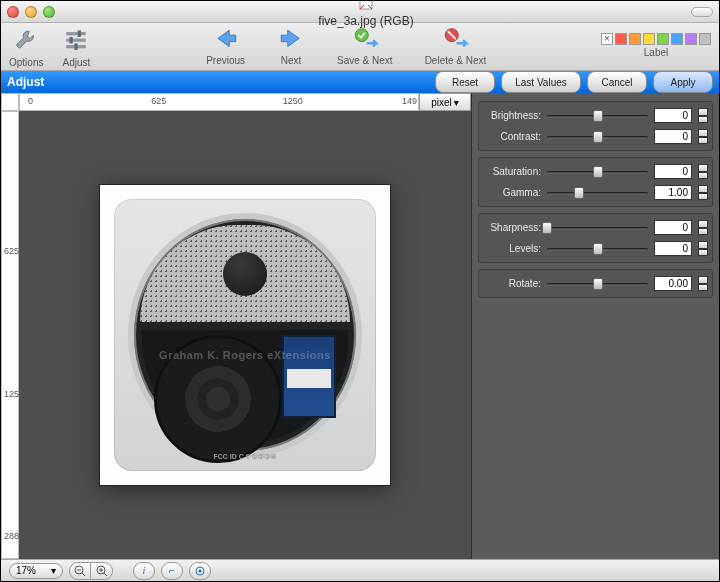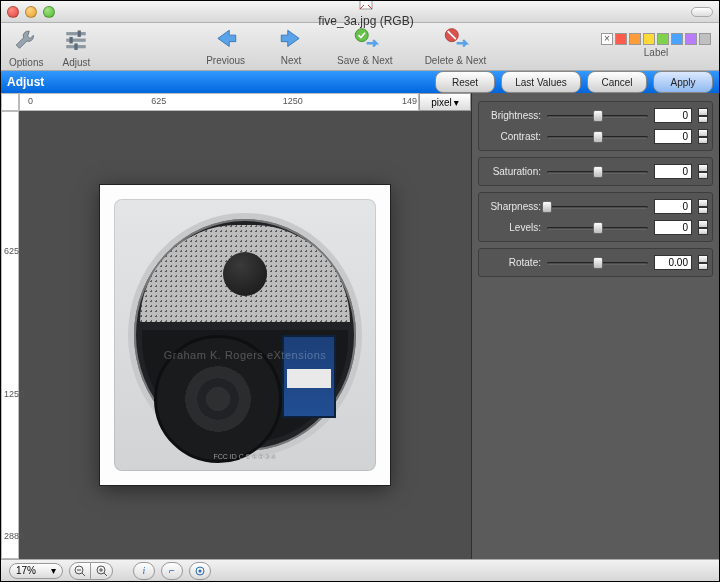--- a/index.html
+++ b/index.html
@@ -27,21 +27,21 @@
   .work { position:absolute; top:92px; left:0; right:0; bottom:22px; display:flex; }
   .canvaswrap { flex:1; display:flex; flex-direction:column; background:#ededed;}
   .hruler { height:18px; display:flex;}
   .corner { width:18px; height:18px; border:1px solid #bbb; background:#fff;}
   .ruler-h { flex:1; background:#fff; border:1px solid #bbb; position:relative; font-size:9px; color:#555;}
   .unitsel { width:52px; height:18px; border:1px solid #999; background:linear-gradient(#fff,#ddd); font-size:10px; display:flex; align-items:center; justify-content:center; gap:2px;}
   .body { flex:1; display:flex;}
   .ruler-v { width:18px; background:#fff; border:1px solid #bbb; position:relative; font-size:9px; color:#555;}
   .canvas { flex:1; background:#4e4e4e; display:flex; align-items:center; justify-content:center; padding:40px 30px; overflow:hidden;}
   .image { width:290px; height:300px; background:#fdfdfd; box-shadow:0 0 0 1px #222, 0 4px 20px rgba(0,0,0,.5); position:relative; padding:14px;}
-  .device { width:100%; height:100%; background:linear-gradient(#e4e5e6,#d2d3d4); border-radius:8px; box-shadow: inset 0 0 0 1px rgba(0,0,0,.1); position:relative; overflow:hidden;}
+  .device { width:100%; height:100%; background:linear-gradient(#e4e5e6,#d2d3d4); border-radius:18px; box-shadow: inset 0 0 0 1px rgba(0,0,0,.1); position:relative; overflow:hidden;font-weight:bold;}
   .ring { position:absolute; left:14px; right:14px; top:14px; bottom:14px; border-radius:50%; border:6px solid #c8c9ca; background:#202225; box-shadow:inset 0 0 0 2px #777;}
   .grate { position:absolute; left:6px; right:6px; top:6px; height:42%; border-top-left-radius:120px; border-top-right-radius:120px;
     background: radial-gradient(circle at 1.5px 1.5px, #5a5a5a 1px, #bdbdbd 1px) 0 0/5px 5px; }
   .puck { position:absolute; top:33px; left:50%; transform:translateX(-50%); width:44px; height:44px; border-radius:50%; background:radial-gradient(circle at 40% 30%, #3a3a3a,#161616);}
   .dark { position:absolute; left:8px; right:8px; top:48%; bottom:8px; background:#16181a; border-bottom-left-radius:120px; border-bottom-right-radius:120px;}
   .fan { position:absolute; left:6%; top:4%; width:62%; aspect-ratio:1; border-radius:50%; background:
      radial-gradient(circle at 50% 50%, #2d2f31 0 14%, #202225 14% 24%, #2a2c2e 24% 38%, #191b1d 38% 100%);
      border:3px solid #0e0f10;}
   .ram { position:absolute; right:6%; top:4%; width:26%; height:74%; background:linear-gradient(#1c3f78,#214e92); border:2px solid #0d213d;}
   .ram::after{content:""; position:absolute; left:6%; right:6%; top:40%; height:24%; background:#e9e9e9;}
@@ -239,20 +239,32 @@
           <div class="slider">
             <div class="track"></div>
             <div class="thumb" style="left: calc(50% - 5px);"></div>
           </div>
           <div class="valbox">0</div>
           <div class="step">
             <div>▴</div>
             <div>▾</div>
           </div>
         </div>
+        <div class="row">
+          <div class="lab">Gamma:</div>
+          <div class="slider">
+            <div class="track"></div>
+            <div class="thumb" style="left: calc(32% - 5px);"></div>
+          </div>
+          <div class="valbox">1.00</div>
+          <div class="step">
+            <div>▴</div>
+            <div>▾</div>
+          </div>
+        </div>
       </div>
       <div class="group">
         <div class="row">
           <div class="lab">Sharpness:</div>
           <div class="slider">
             <div class="track"></div>
             <div class="thumb" style="left: calc(0% - 5px);"></div>
           </div>
           <div class="valbox">0</div>
           <div class="step">

